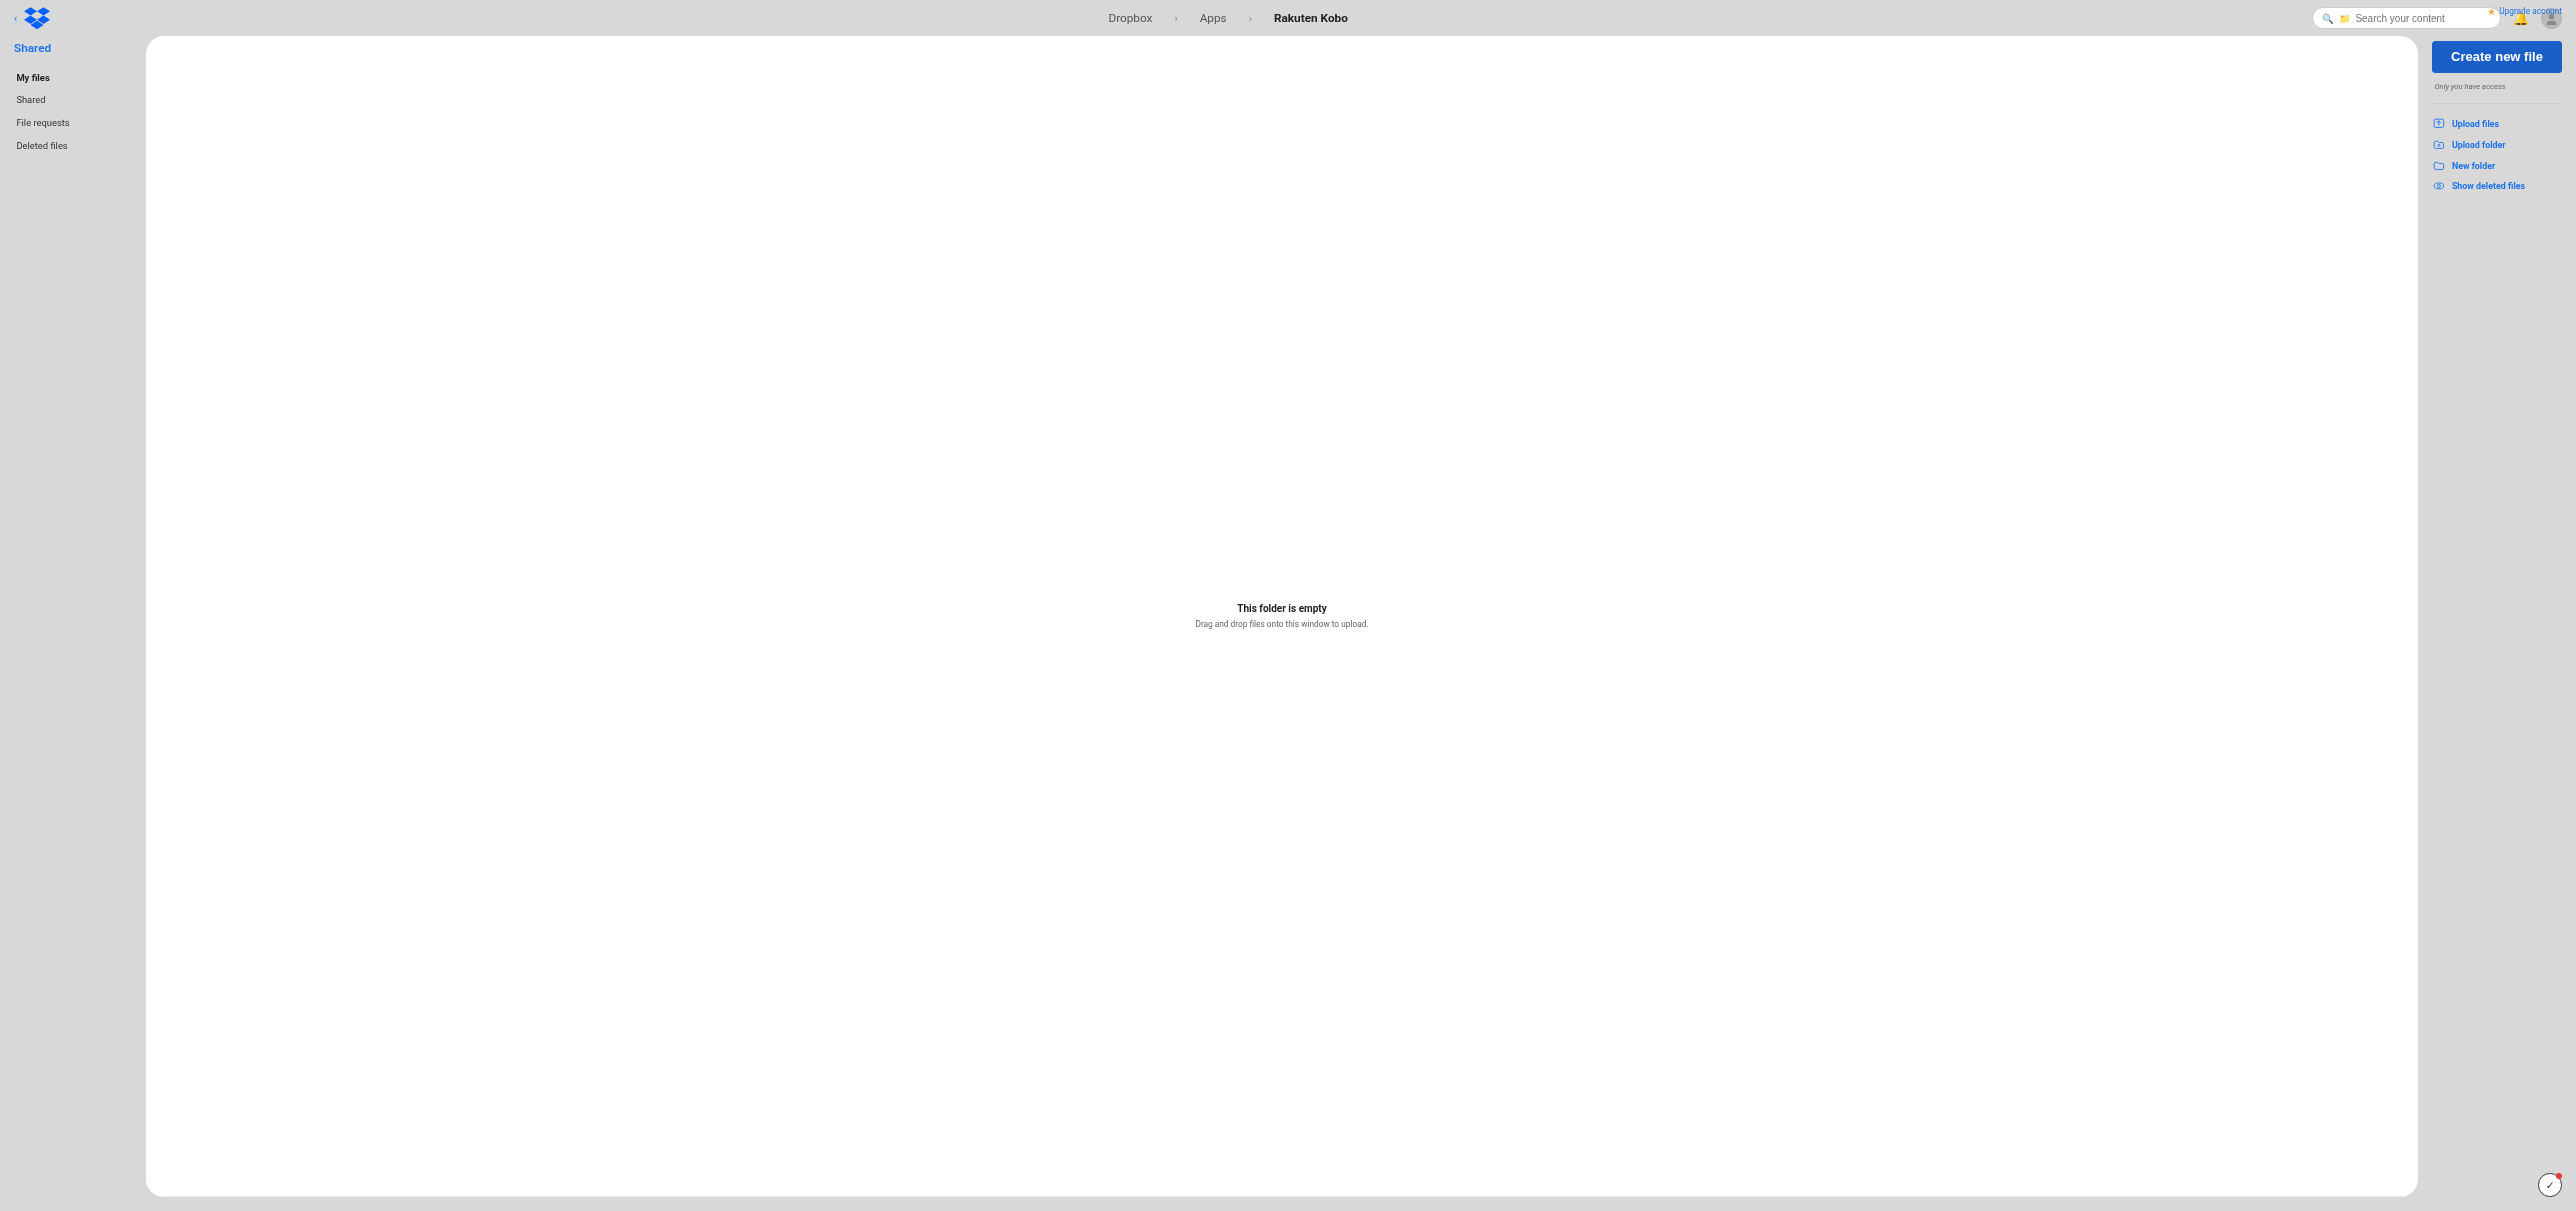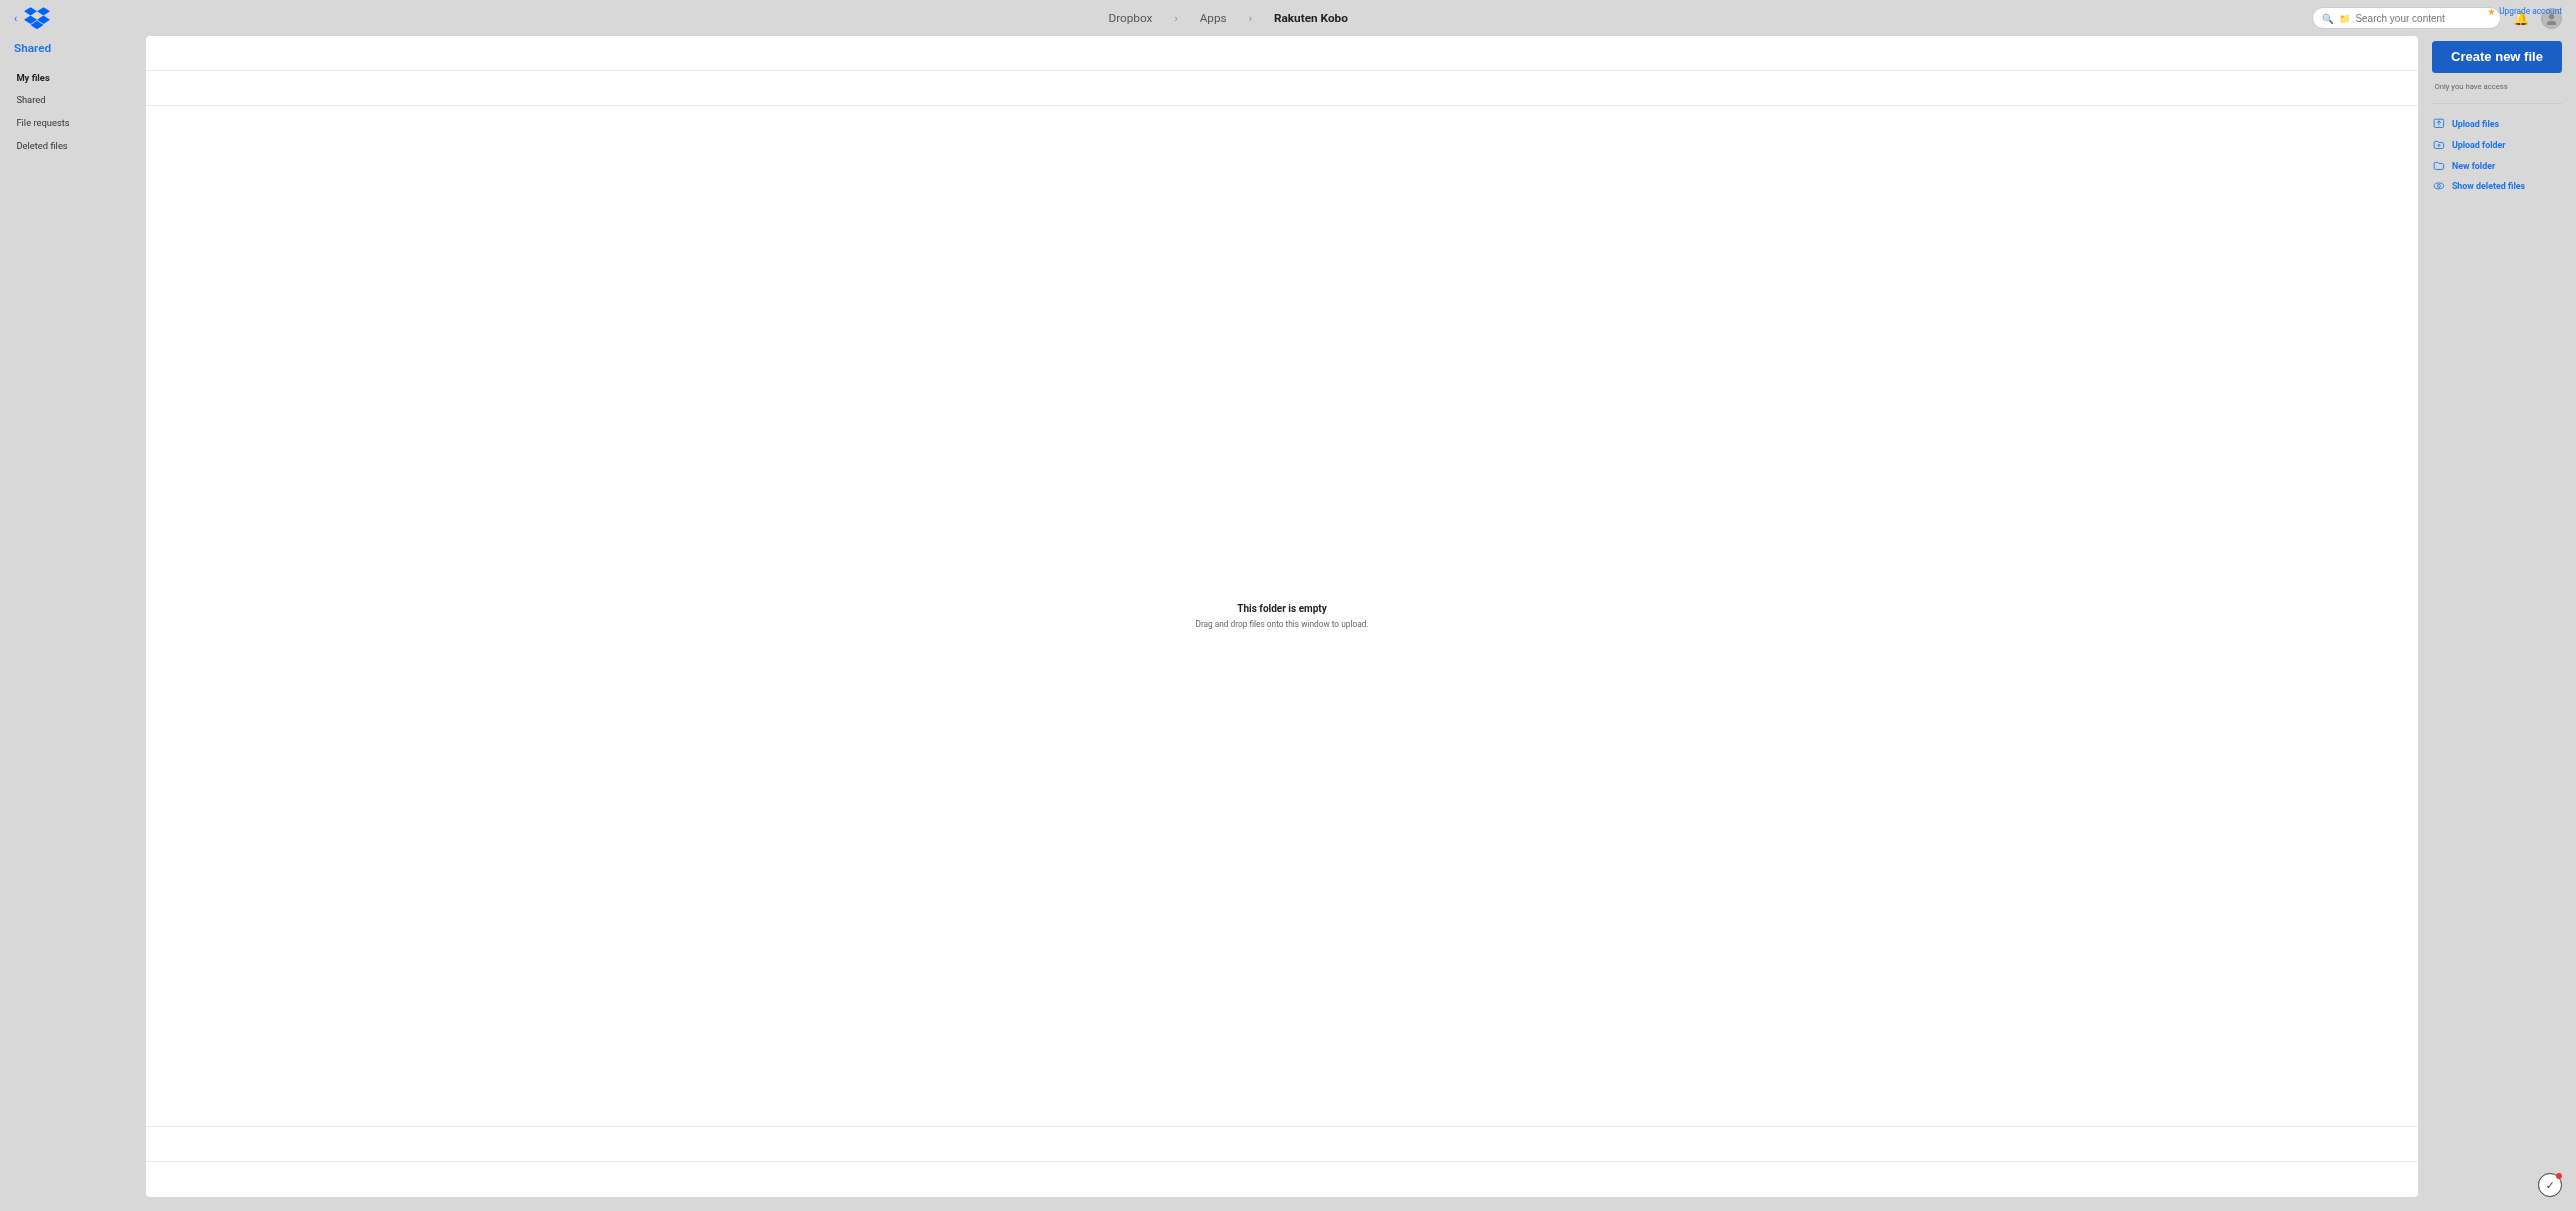--- a/index.html
+++ b/index.html
@@ -163,24 +163,24 @@
     
     .main {
       flex: 1;
       display: flex;
       flex-direction: column;
     }
 
     
     .file-area {
       background: white;
-      border-radius: 4px;
+      border-radius: 18px;
       flex: 1;
       display: flex;
-      flex-direction: column;
+      flex-direction: row;
       overflow: hidden;
       min-height: 295px;
     }
     .file-area-row {
       border-bottom: 0.6px solid #e8e8e8;
       height: 35px;
       flex-shrink: 0;
     }
     .file-area-row:last-child {
       border-bottom: none;
@@ -227,20 +227,21 @@
       font-size: 13px;
       font-weight: 600;
       cursor: pointer;
       width: 100%;
       text-align: center;
     }
     .access-text {
       font-size: 7.7px;
       color: #666;
       padding: 0 2.4px;
+      font-style: italic;
     }
     .divider {
       border: none;
       border-top: 0.6px solid #ccc;
       margin: 2.4px 0;
     }
     .action-list {
       display: flex;
       flex-direction: column;
       gap: 9px;

